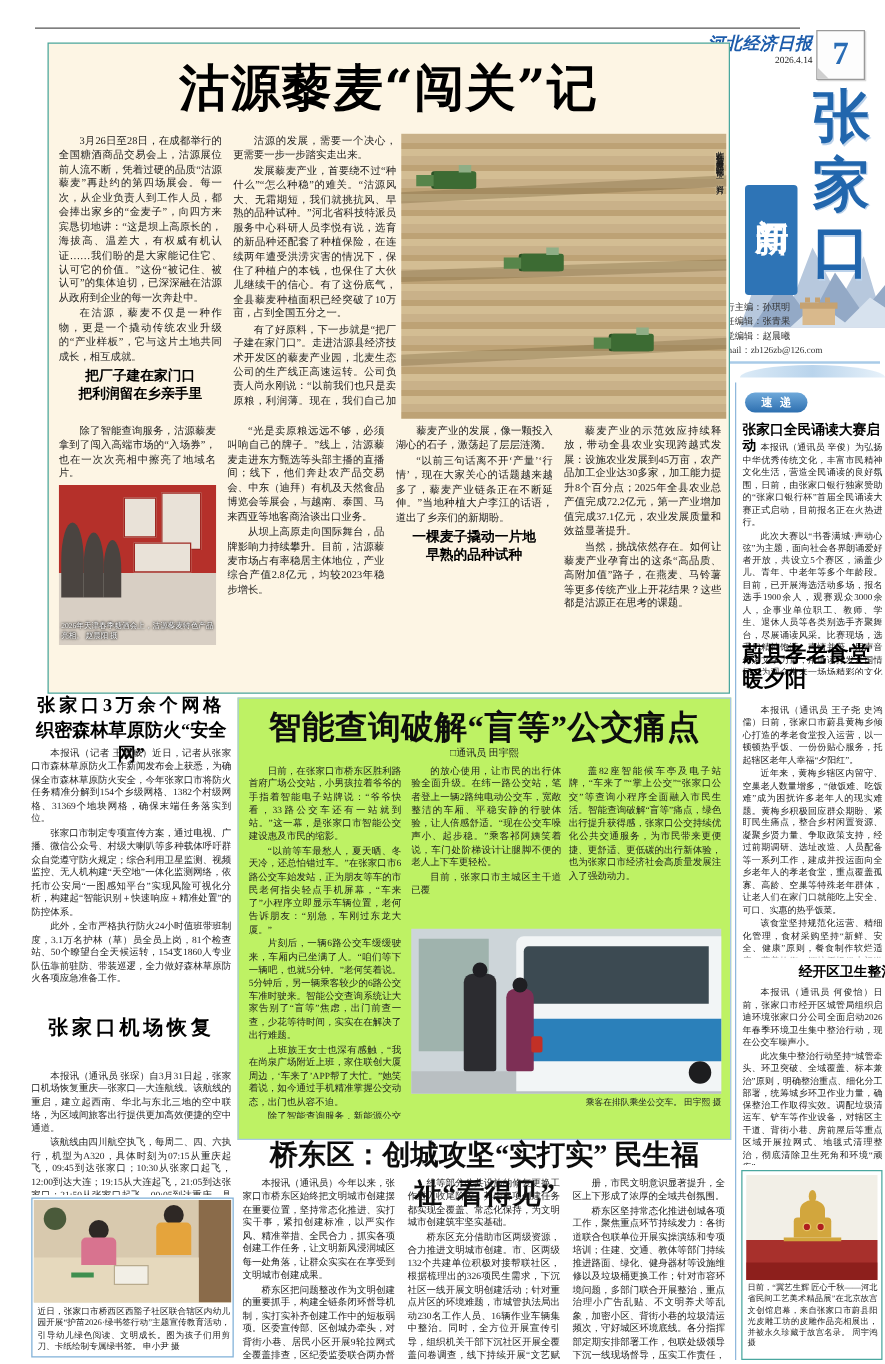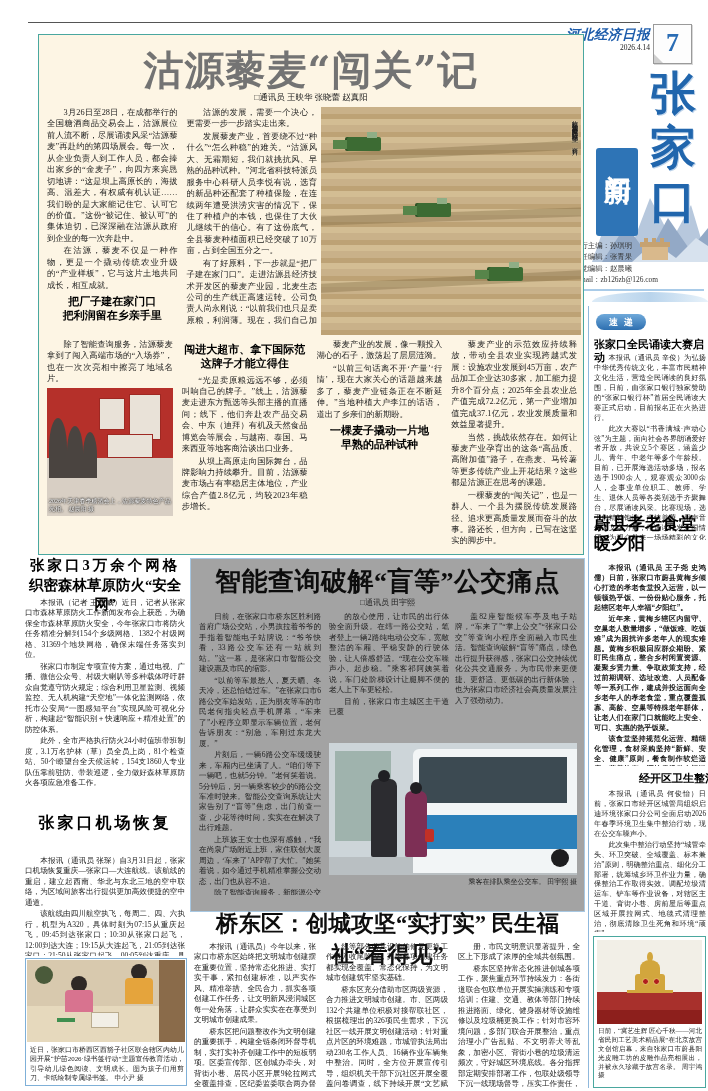--- a/index.html
+++ b/index.html
@@ -37,41 +37,41 @@
   #divider-v{left:588px;top:306px;width:1px;height:782px;background:#8fb8dc;}
   
   #express-badge{left:596px;top:314px;width:50px;height:16px;border-radius:8px;
             background:linear-gradient(180deg,#6fa9da,#2d6fb0);color:#fff;font-size:9px;font-weight:bold;
             text-align:center;line-height:16px;letter-spacing:6px;padding-left:6px;box-sizing:border-box;}
   .r-title{left:594px;width:112px;font-size:11px;font-weight:bold;text-align:left;color:#000;line-height:1.2;}
   .r-body{left:594px;width:112px;}
   
   #lead-box{left:38px;top:34px;width:546px;height:521px;border:1px solid #4aa79f;
             background:#fdf5e4;box-sizing:border-box;}
-  #lead-title{left:0;right:0;top:8px;text-align:center;font-size:40px;font-weight:bold;color:#737373;
+  #lead-title{left:0;right:0;top:8px;text-align:center;font-size:40px;font-weight:bold;color:#000000;
             font-family:"DejaVu Serif","Liberation Serif",serif;letter-spacing:1px;}
   #lead-byline{left:0;right:0;top:57px;text-align:center;font-size:8.5px;color:#222;}
   #lead-colA{left:8px;top:72px;width:270px;height:228px;column-count:2;column-gap:9px;}
   #lead-photo{left:282px;top:72px;width:260px;height:228px;overflow:hidden;
             background:repeating-linear-gradient(180deg,#c9b189 0 7px,#bda275 7px 12px,#d3bd93 12px 18px);}
   .swath{position:absolute;background:rgba(120,100,60,.35);height:9px;width:110%;left:-5%;}
   .harv{position:absolute;width:34px;height:14px;background:#3c6b33;border-radius:2px;box-shadow:-2px 0 0 #2c5226;}
   .harv:before{content:"";position:absolute;left:-14px;top:3px;width:14px;height:9px;background:#57854a;}
   .harv:after{content:"";position:absolute;right:4px;top:-5px;width:10px;height:6px;background:#8fae86;}
   #lead-photo-cap{right:2px;top:8px;height:214px;writing-mode:vertical-rl;font-size:6.4px;color:#1a1a1a;
             text-shadow:0 0 2px #e8dcbc;letter-spacing:1px;}
   #lead-zoneB{left:8px;top:304px;width:530px;height:208px;display:grid;grid-template-columns:1fr 1fr 1fr 1fr;grid-gap:9px;}
   #booth-photo{position:relative;width:100%;height:128px;margin-top:3px;overflow:hidden;
             background:linear-gradient(180deg,#b5302a 0 55%,#d8cfc4 55% 100%);}
   .booth-box{position:absolute;background:#e9e2d8;border:1px solid #9e2822;}
   .crowd{position:absolute;border-radius:50% 50% 0 0;background:#4a4440;}
   #booth-cap{position:absolute;left:2px;right:2px;bottom:2px;font-size:6px;color:#fff;line-height:1.3;
             text-shadow:0 0 2px #000,0 0 2px #000;text-indent:0;}
   
-  #bus-box{left:190px;top:558px;width:395px;height:354px;border:1px solid #a8c8e2;background:#a3a3a3;box-sizing:border-box;}
+  #bus-box{left:190px;top:558px;width:395px;height:354px;border:1px solid #a8c8e2;background:#bef264;box-sizing:border-box;}
   #bus-title{left:0;right:0;top:5px;text-align:center;font-size:26px;font-weight:bold;color:#0d0d0d;letter-spacing:0.5px;}
   #bus-byline{left:0;right:0;top:38px;text-align:center;font-size:8px;color:#222;}
   #bus-col1{left:8px;top:53px;width:122px;height:283px;}
   #bus-col2{left:138px;top:53px;width:120px;height:128px;}
   #bus-col3{left:264px;top:53px;width:122px;height:128px;}
   #bus-photo{left:138px;top:184px;width:248px;height:132px;background:#cdd5d9;overflow:hidden;}
   #bus-photo-cap{left:138px;top:318px;width:248px;font-size:7px;text-align:right;color:#222;}
   .bus-body{position:absolute;right:-6px;top:6px;width:170px;height:124px;background:#f2f5f6;border-radius:6px 0 0 0;}
   .bus-band{position:absolute;right:-6px;top:72px;width:170px;height:34px;background:#2b80ba;}
   .bus-win{position:absolute;right:10px;top:14px;width:148px;height:46px;background:#3c4a52;border-radius:4px 0 0 0;}
@@ -135,21 +135,21 @@
 
 <div class="abs" id="express-badge">速递</div>
 
 <div class="abs r-title" style="top:338px;">张家口全民诵读大赛启动</div>
 <div class="abs r-body bt fs72 col" style="top:354px;height:186px;">
     <p>本报讯（通讯员 辛俊）为弘扬中华优秀传统文化，丰富市民精神文化生活，营造全民诵读的良好氛围，日前，由张家口银行独家赞助的“张家口银行杯”首届全民诵读大赛正式启动，目前报名正在火热进行。</p>
     <p>此次大赛以“书香满城·声动心弦”为主题，面向社会各界朗诵爱好者开放，共设立5个赛区，涵盖少儿、青年、中老年等多个年龄段。目前，已开展海选活动多场，报名选手1900余人，观赛观众3000余人，企事业单位职工、教师、学生、退休人员等各类别选手齐聚舞台，尽展诵读风采。比赛现场，选手们精神饱满、声情并茂，用声音传递文字力量，用诵读抒发爱国情怀，为观众带来一场场精彩的文化盛宴。</p>
   </div>
 
 <div class="abs r-title" style="top:514px;font-size:17px;">蔚县孝老食堂暖夕阳</div>
-<div class="abs r-body bt fs72 col" style="top:564px;height:202px;font-weight:bold;">
+<div class="abs r-body bt fs72 col" style="top:564px;height:202px;">
     <p>本报讯（通讯员 王子尧 史鸿儒）日前，张家口市蔚县黄梅乡倾心打造的孝老食堂投入运营，以一顿顿热乎饭、一份份贴心服务，托起辖区老年人幸福“夕阳红”。</p>
     <p>近年来，黄梅乡辖区内留守、空巢老人数量增多，“做饭难、吃饭难”成为困扰许多老年人的现实难题。黄梅乡积极回应群众期盼、紧盯民生痛点，整合乡村闲置资源、凝聚乡贤力量、争取政策支持，经过前期调研、选址改造、人员配备等一系列工作，建成并投运面向全乡老年人的孝老食堂，重点覆盖孤寡、高龄、空巢等特殊老年群体，让老人们在家门口就能吃上安全、可口、实惠的热乎饭菜。</p>
     <p>该食堂坚持规范化运营、精细化管理，食材采购坚持“新鲜、安全、健康”原则，餐食制作软烂适度、营养均衡，还按需提供上门送餐服务，让行动不便的老人也能按时吃上热乎饭。</p>
   </div>
 
 <div class="abs r-title" style="top:772px;font-size:11px;margin-left:45px;">经开区卫生整治优环境</div>
 <div class="abs r-body bt fs72 col" style="top:790px;height:142px;">
     <p>本报讯（通讯员 何俊怡）日前，张家口市经开区城管局组织启迪环境张家口分公司全面启动2026年春季环境卫生集中整治行动，现在公交车噪声小。</p>
     <p>此次集中整治行动坚持“城管牵头、环卫突破、全域覆盖、标本兼治”原则，明确整治重点、细化分工部署，统筹城乡环卫作业力量，确保整治工作取得实效。调配垃圾清运车、铲车等作业设备，对辖区主干道、背街小巷、房前屋后等重点区域开展拉网式、地毯式清理整治，彻底清除卫生死角和环境“顽疾”。</p>
   </div>
@@ -162,24 +162,23 @@
     <div class="jewel" style="left:45px;top:38px;"></div>
     <div class="jewel" style="left:56px;top:38px;"></div>
     <div class="gold" style="left:30px;top:50px;width:46px;height:3px;"></div>
     <div style="position:absolute;left:0;bottom:0;width:100%;height:14px;background:#8d1f1c;"></div>
   </div>
   <div class="abs" id="crown-cap">日前，“冀艺生辉 匠心千秋——河北省民间工艺美术精品展”在北京故宫文创馆启幕，来自张家口市蔚县阳光皮雕工坊的皮雕作品亮相展出，并被永久珍藏于故宫名录。 周宇鸿 摄</div>
 </div>
 
 <div class="abs" id="lead-box">
   <div class="abs" id="lead-title">沽源藜麦“闯关”记</div>
-  <div class="abs" id="lead-byline">□通讯员 王映华 张晓蕾 赵真阳</div>
 
   <div class="abs bt fs83 col" id="lead-colA">
-    <span><p>3月26日至28日，在成都举行的全国糖酒商品交易会上，沽源展位前人流不断，尽展诵读风采“沽源藜麦”再赴约的第四场展会。每一次，从企业负责人到工作人员，都会捧出家乡的“金麦子”，向四方来宾恳切地讲：“这是坝上高原长的，海拔高、温差大，有权威有机认证……我们盼的是大家能记住它、认可它的价值。”这份“被记住、被认可”的集体迫切，已深深融在沽源从政府到企业的每一次奔赴中。</p><p>在沽源，藜麦不仅是一种作物，更是一个撬动传统农业升级的“产业样板”，它与这片土地共同成长，相互成就。</p></span>
+    <span><p>3月26日至28日，在成都举行的全国糖酒商品交易会上，沽源展位前人流不断，凭着过硬的品质“沽源藜麦”再赴约的第四场展会。每一次，从企业负责人到工作人员，都会捧出家乡的“金麦子”，向四方来宾恳切地讲：“这是坝上高原长的，海拔高、温差大，有权威有机认证……我们盼的是大家能记住它、认可它的价值。”这份“被记住、被认可”的集体迫切，已深深融在沽源从政府到企业的每一次奔赴中。</p><p>在沽源，藜麦不仅是一种作物，更是一个撬动传统农业升级的“产业样板”，它与这片土地共同成长，相互成就。</p></span>
     <div class="subhead">
       <div>把厂子建在家门口</div>
       <div>把利润留在乡亲手里</div>
     </div>
     <span><p>沽源的发展，需要一个决心，更需要一步一步踏实走出来。</p><p>发展藜麦产业，首要绕不过“种什么”“怎么种稳”的难关。“沽源风大、无霜期短，我们就挑抗风、早熟的品种试种。”河北省科技特派员服务中心科研人员李悦有说，选育的新品种还配套了种植保险，在连续两年遭受洪涝灾害的情况下，保住了种植户的本钱，也保住了大伙儿继续干的信心。有了这份底气，全县藜麦种植面积已经突破了10万亩，占到全国五分之一。</p><p>有了好原料，下一步就是“把厂子建在家门口”。走进沽源县经济技术开发区的藜麦产业园，北麦生态公司的生产线正高速运转。公司负责人尚永刚说：“以前我们也只是卖原粮，利润薄。现在，我们自己加工成藜麦米、麦片，甚至深加工成高附加值的快消产品，产值去年突破了9000万（元），成为国内行业‘单项冠军’。”不远处的恩尔生物公司，负责人拿着正向国外市场发货的产品介绍以藜麦麸皮提取多肽的工艺，“这项技术我们申请了20项专利，就是为了把这‘边角料’也变成宝。”他说。</p></span>
   </div>
 
   <div class="abs" id="lead-photo">
     <div class="swath" style="top:40px;transform:rotate(-3deg);"></div>
     <div class="swath" style="top:105px;transform:rotate(-2deg);"></div>
@@ -197,35 +196,31 @@
         <div class="booth-box" style="left:52px;top:10px;width:24px;height:30px;"></div>
         <div class="booth-box" style="left:82px;top:6px;width:30px;height:44px;"></div>
         <div class="booth-box" style="left:60px;top:46px;width:44px;height:22px;"></div>
         <div class="crowd" style="left:2px;top:30px;width:18px;height:60px;"></div>
         <div class="crowd" style="left:20px;top:38px;width:16px;height:52px;"></div>
         <div class="crowd" style="left:36px;top:44px;width:14px;height:46px;"></div>
         <div id="booth-cap">2026年天津春季糖酒会上，沽源藜麦特色产品亮相。 赵晨阳 摄</div>
       </div>
     </div>
     <div class="bt fs83 col">
-      <div class="subhead">
-        <div>闯进大超市、拿下国际范</div>
-        <div>这牌子才能立得住</div>
-      </div>
       <span><p>“光是卖原粮远远不够，必须叫响自己的牌子。”线上，沽源藜麦走进东方甄选等头部主播的直播间；线下，他们奔赴农产品交易会、中东（迪拜）有机及天然食品博览会等展会，与越南、泰国、马来西亚等地客商洽谈出口业务。</p><p>从坝上高原走向国际舞台，品牌影响力持续攀升。目前，沽源藜麦市场占有率稳居主体地位，产业综合产值2.8亿元，均较2023年稳步增长。</p></span>
     </div>
     <div class="bt fs83 col">
       <span><p>藜麦产业的发展，像一颗投入湖心的石子，激荡起了层层涟漪。</p><p>“以前三句话离不开‘产量’‘行情’，现在大家关心的话题越来越多了，藜麦产业链条正在不断延伸。”当地种植大户李江的话语，道出了乡亲们的新期盼。</p></span>
       <div class="subhead">
         <div>一棵麦子撬动一片地</div>
         <div>早熟的品种试种</div>
       </div>
     </div>
     <div class="bt fs83 col">
-      <span><p>藜麦产业的示范效应持续释放，带动全县农业实现跨越式发展：设施农业发展到45万亩，农产品加工企业达30多家，加工能力提升8个百分点；2025年全县农业总产值完成72.2亿元，第一产业增加值完成37.1亿元，农业发展质量和效益显著提升。</p><p>当然，挑战依然存在。如何让藜麦产业孕育出的这条“高品质、高附加值”路子，在燕麦、马铃薯等更多传统产业上开花结果？这些都是沽源正在思考的课题。</p><p>一棵藜麦的“闯关记”，也是一群人、一个县为摆脱传统发展路径、追求更高质量发展而奋斗的故事。路还长，但方向，已写在这坚实的脚步中。</p></span>
+      <span><p>藜麦产业的示范效应持续释放，带动全县农业实现跨越式发展：设施农业发展到45万亩，农产品加工企业达30多家，加工能力提升8个百分点；2025年全县农业总产值完成72.2亿元，第一产业增加值完成37.1亿元，农业发展质量和效益显著提升。</p><p>当然，挑战依然存在。如何让藜麦产业孕育出的这条“高品质、高附加值”路子，在燕麦、马铃薯等更多传统产业上开花结果？这些都是沽源正在思考的课题。</p></span>
     </div>
   </div>
 </div>
 
 <div class="abs" id="bus-box">
   <div class="abs" id="bus-title">智能查询破解“盲等”公交痛点</div>
   <div class="abs" id="bus-byline">□通讯员 田宇熙</div>
   <div class="abs bt fs76 col" id="bus-col1">
       <p>日前，在张家口市桥东区胜利路首府广场公交站，小男孩拉着爷爷的手指着智能电子站牌说：“爷爷快看，33路公交车还有一站就到站。”这一幕，是张家口市智能公交建设惠及市民的缩影。</p>
       <p>“以前等车最愁人，夏天晒、冬天冷，还总怕错过车。”在张家口市6路公交车始发站，正为朋友等车的市民老何指尖轻点手机屏幕，“车来了”小程序立即显示车辆位置，老何告诉朋友：“别急，车刚过东龙大厦。”</p>

